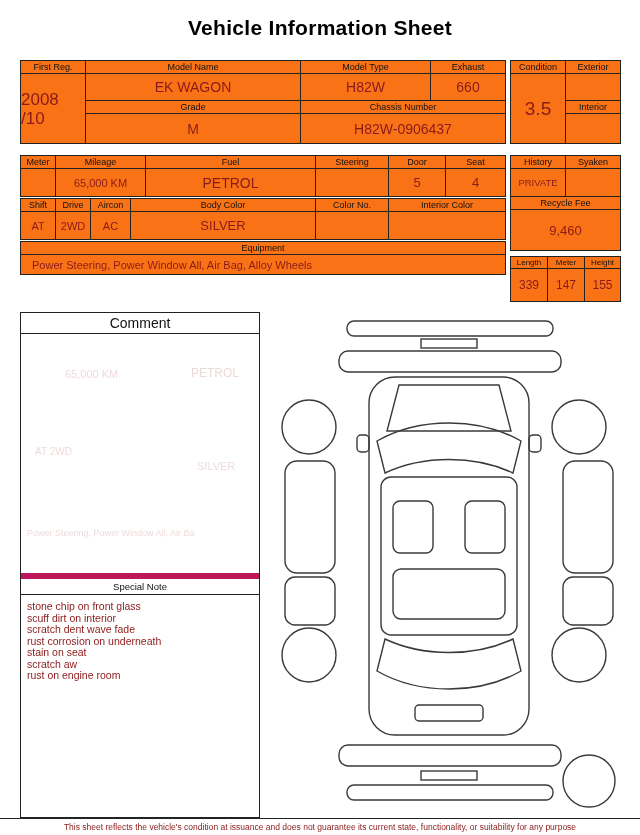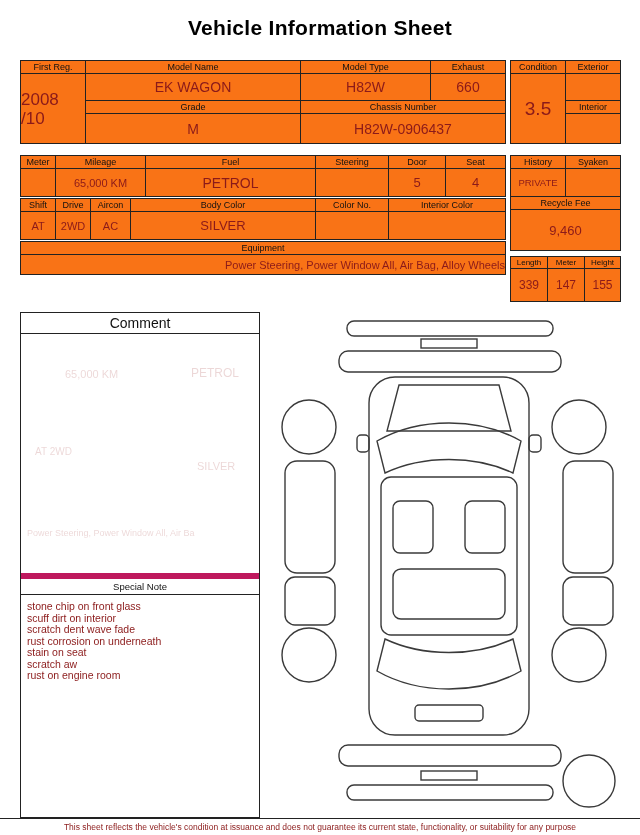--- a/index.html
+++ b/index.html
@@ -28,21 +28,21 @@
 
   #t-reg   { left: 20px;  top: 60px;  width: 485px; }
   #t-cond  { left: 510px; top: 60px;  width: 110px; }
   #t-meter { left: 20px;  top: 155px; width: 485px; }
   #t-shift { left: 20px;  top: 198px; width: 485px; }
   #t-equip { left: 20px;  top: 241px; width: 485px; }
   #t-hist  { left: 510px; top: 155px; width: 110px; }
   #t-dims  { left: 510px; top: 256px; width: 110px; }
 
   .firstreg { text-align: left; font-size: 17px; line-height: 19px; }
-  .equip-val { text-align: right; padding-left: 11px; font-size: 11px; }
+  .equip-val { text-align: left; padding-left: 11px; font-size: 11px; }
 
   #comment-box {
     position: absolute; left: 20px; top: 312px; width: 240px; height: 506px;
     border: 1px solid #222; background: #fff;
   }
   .box-hdr {
     font-size: 14px; text-align: center; padding: 2px 0;
     border-bottom: 1px solid #222; color: #111;
   }
   #comment-area { position: relative; height: 239px; overflow: hidden; }

